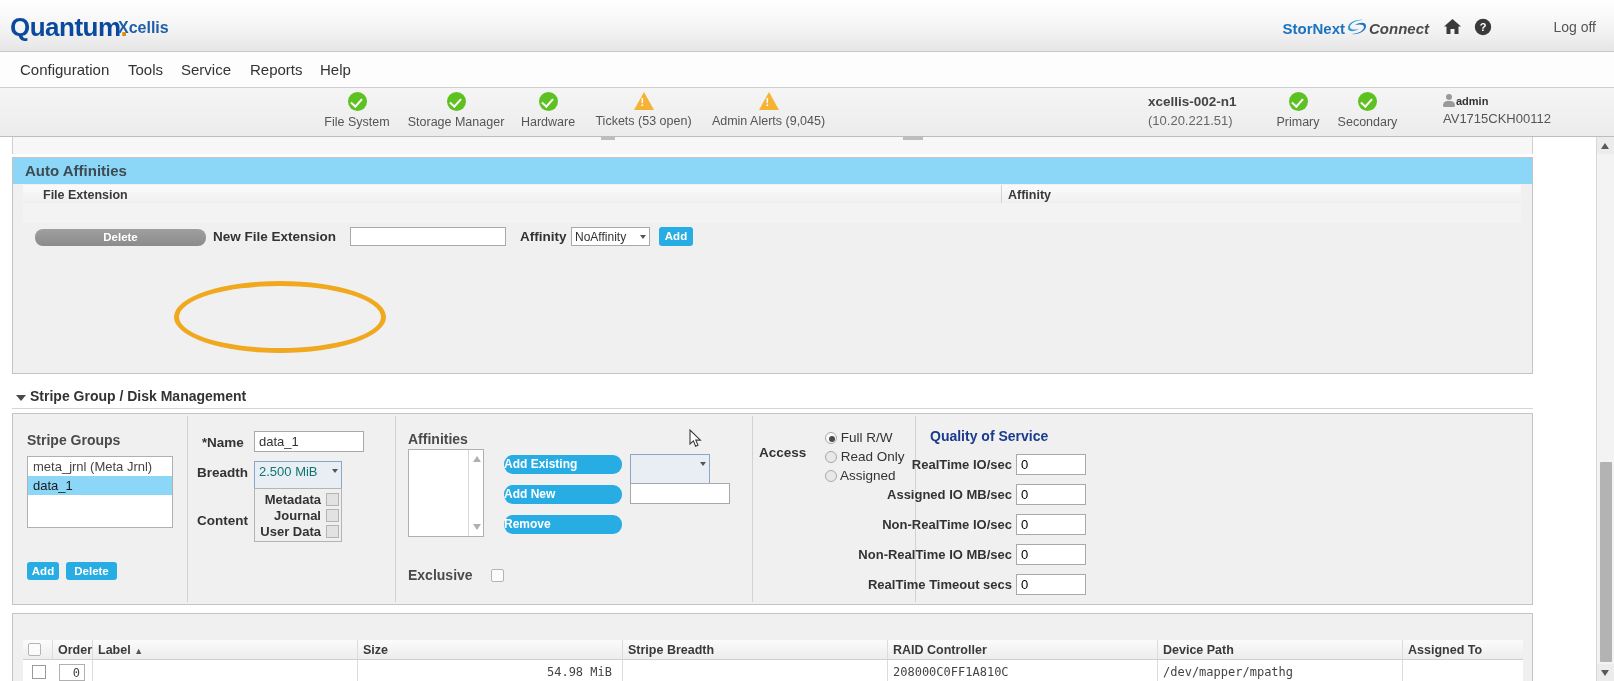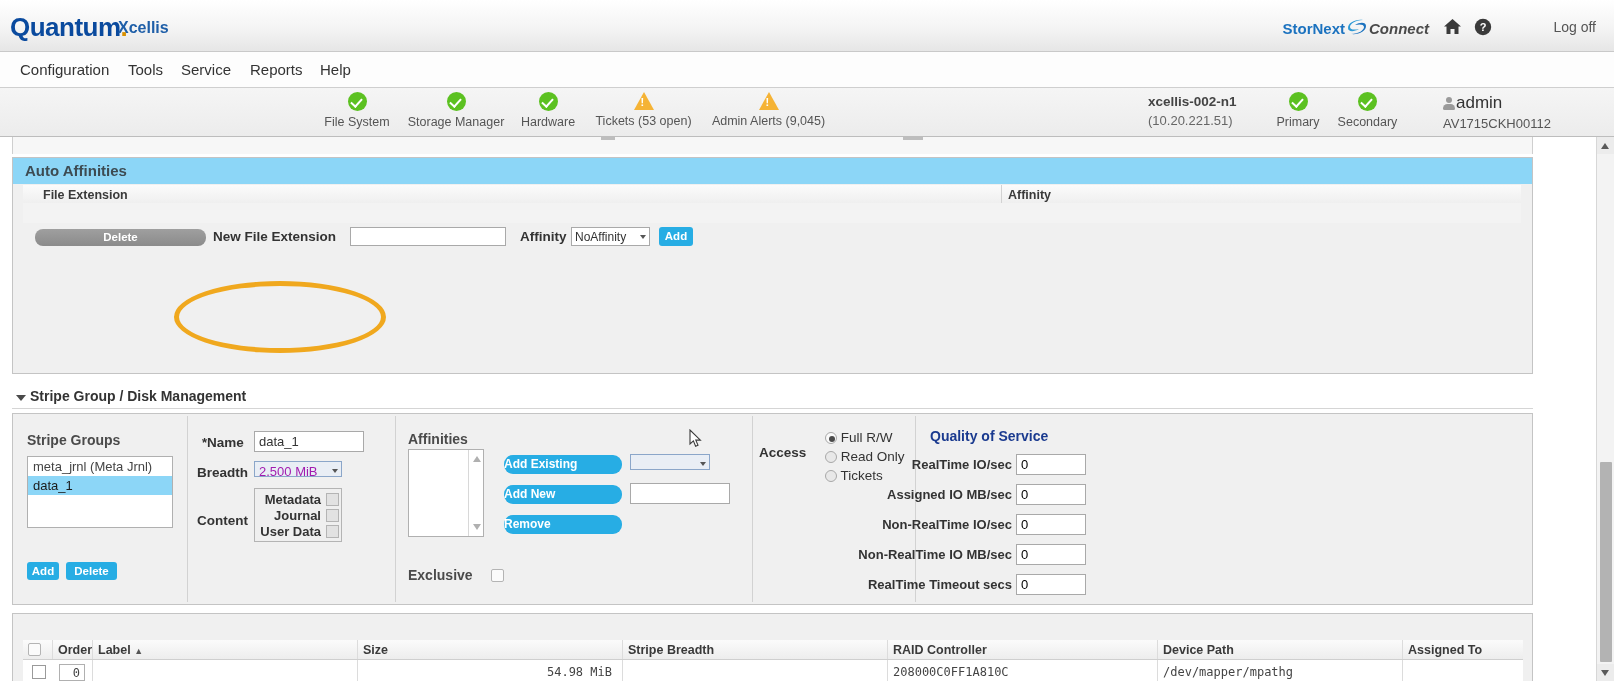--- a/index.html
+++ b/index.html
@@ -85,21 +85,21 @@
   }
   .node-name {
     position: absolute; left: 1148px; top: 6px;
     font-size: 13.5px; font-weight: bold; color: #444; white-space: nowrap;
   }
   .node-ip {
     position: absolute; left: 1148px; top: 25px;
     font-size: 13px; color: #666; white-space: nowrap;
   }
   .user-block { position: absolute; left: 1443px; top: 5px; text-align: left; }
-  .user-name { font-size: 17px; font-weight: normal; color: #333; }
+  .user-name { font-size: 11px; font-weight: bold; color: #333; }
   .user-serial { font-size: 13px; color: #555; margin-top: 3px; }
   .person-icon {
     display:inline-block; width: 11px; height: 13px; position: relative;
     vertical-align: -2px; margin-right: 2px;
   }
   .person-icon::before {
     content:""; position:absolute; left:3px; top:0; width:6px; height:6px;
     border-radius:50%; background:#9a9a9a;
   }
   .person-icon::after {
@@ -239,21 +239,21 @@
   .btn-sm { height: 18px; line-height: 18px; position: absolute; font-size: 11.5px; }
 
   .req-star { color: #333; font-size: 13px; }
   .fld-lbl { position: absolute; font-size: 13.5px; font-weight: bold; color: #333; }
   .txtin {
     position: absolute; border: 1px solid #a9a9a9; background: #fff;
     font-size: 13px; color: #333; padding: 0 4px; height: 21px; line-height: 20px;
   }
   .selin {
     position: absolute; border: 1px solid #8ba6c9; background: #e9eef5;
-    font-size: 13px; color: #a21caf; padding: 0 16px 0 4px; height: 16px; line-height: 19px;
+    font-size: 13px; color: #0f766e; padding: 0 16px 0 4px; height: 36px; line-height: 19px;
   }
   .content-grid {
     position: absolute; border: 1px solid #b4b4b4; background: #efefef;
   }
   .cg-row { position: relative; height: 16px; }
   .cg-row .t {
     position: absolute; right: 20px; top: 0px; font-size: 13px; font-weight: bold; color: #333;
     white-space: nowrap;
   }
   .cg-row .b {
@@ -539,21 +539,21 @@
           <div class="radio-row" style="left:72px;top:14px">
             <span class="radio on"></span>
             <span>Full R/W</span>
           </div>
           <div class="radio-row" style="left:72px;top:33px">
             <span class="radio"></span>
             <span>Read Only</span>
           </div>
           <div class="radio-row" style="left:72px;top:52px">
             <span class="radio"></span>
-            <span>Tickets</span>
+            <span>Assigned</span>
           </div>
         </div>
 
         <div class="subbox box-qos">
           <div class="qos-title">Quality of Service</div>
 
           <div class="qos-lbl" style="top:41px">RealTime IO/sec</div>
           <input class="qos-in" style="top: 38px;" type="text" value="0">
 
           <div class="qos-lbl" style="top:71px">Assigned IO MB/sec</div>

